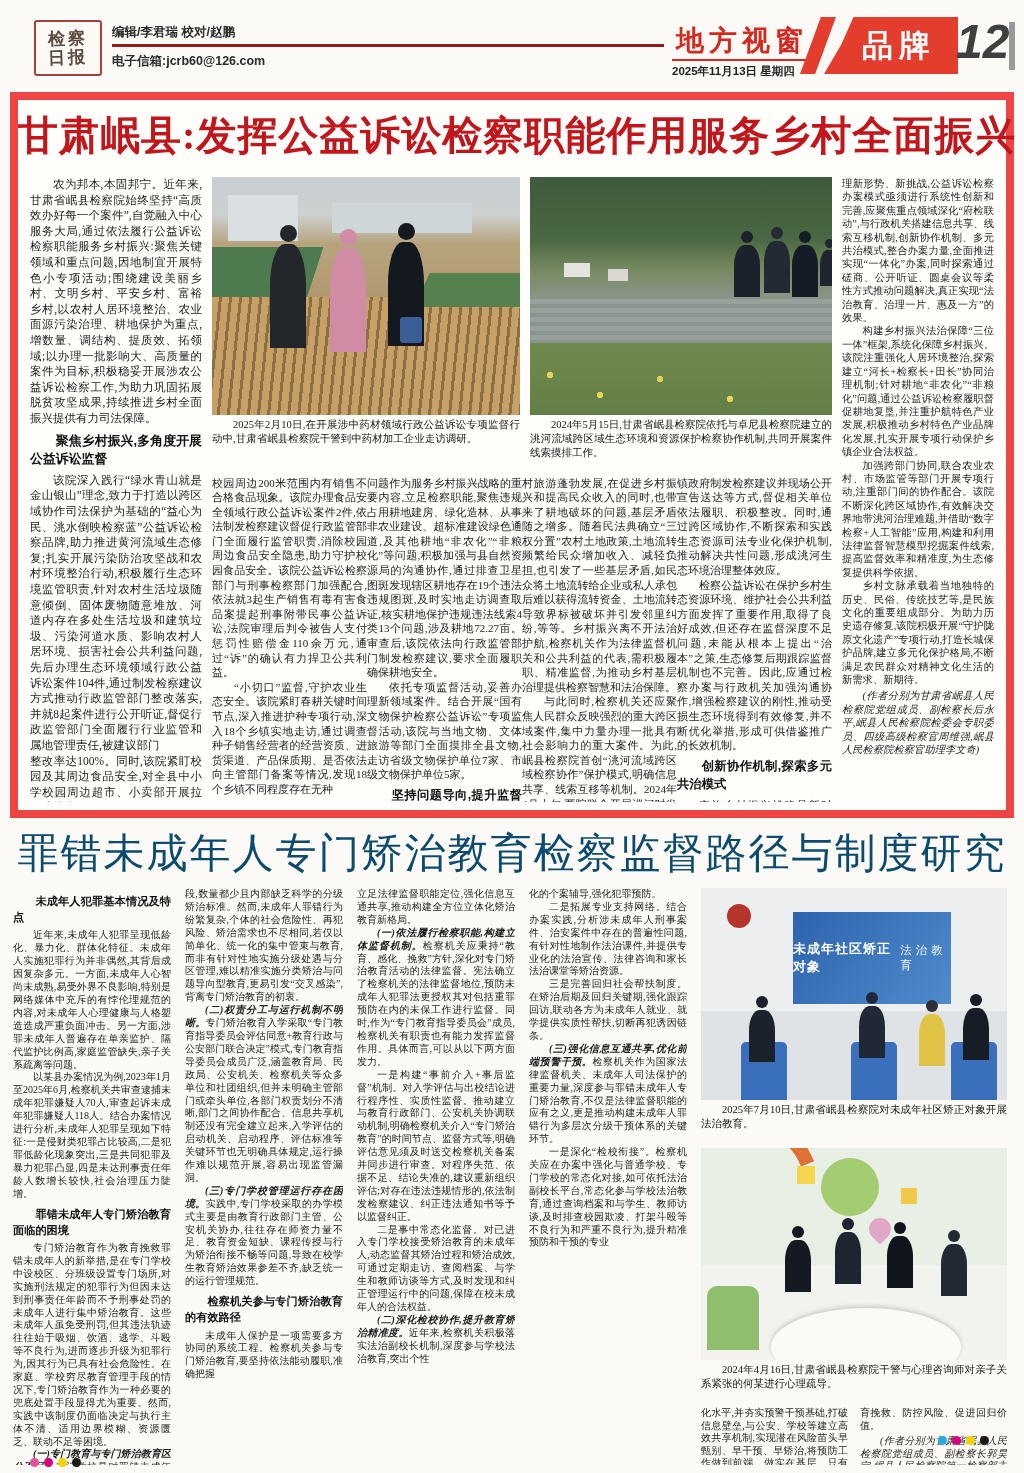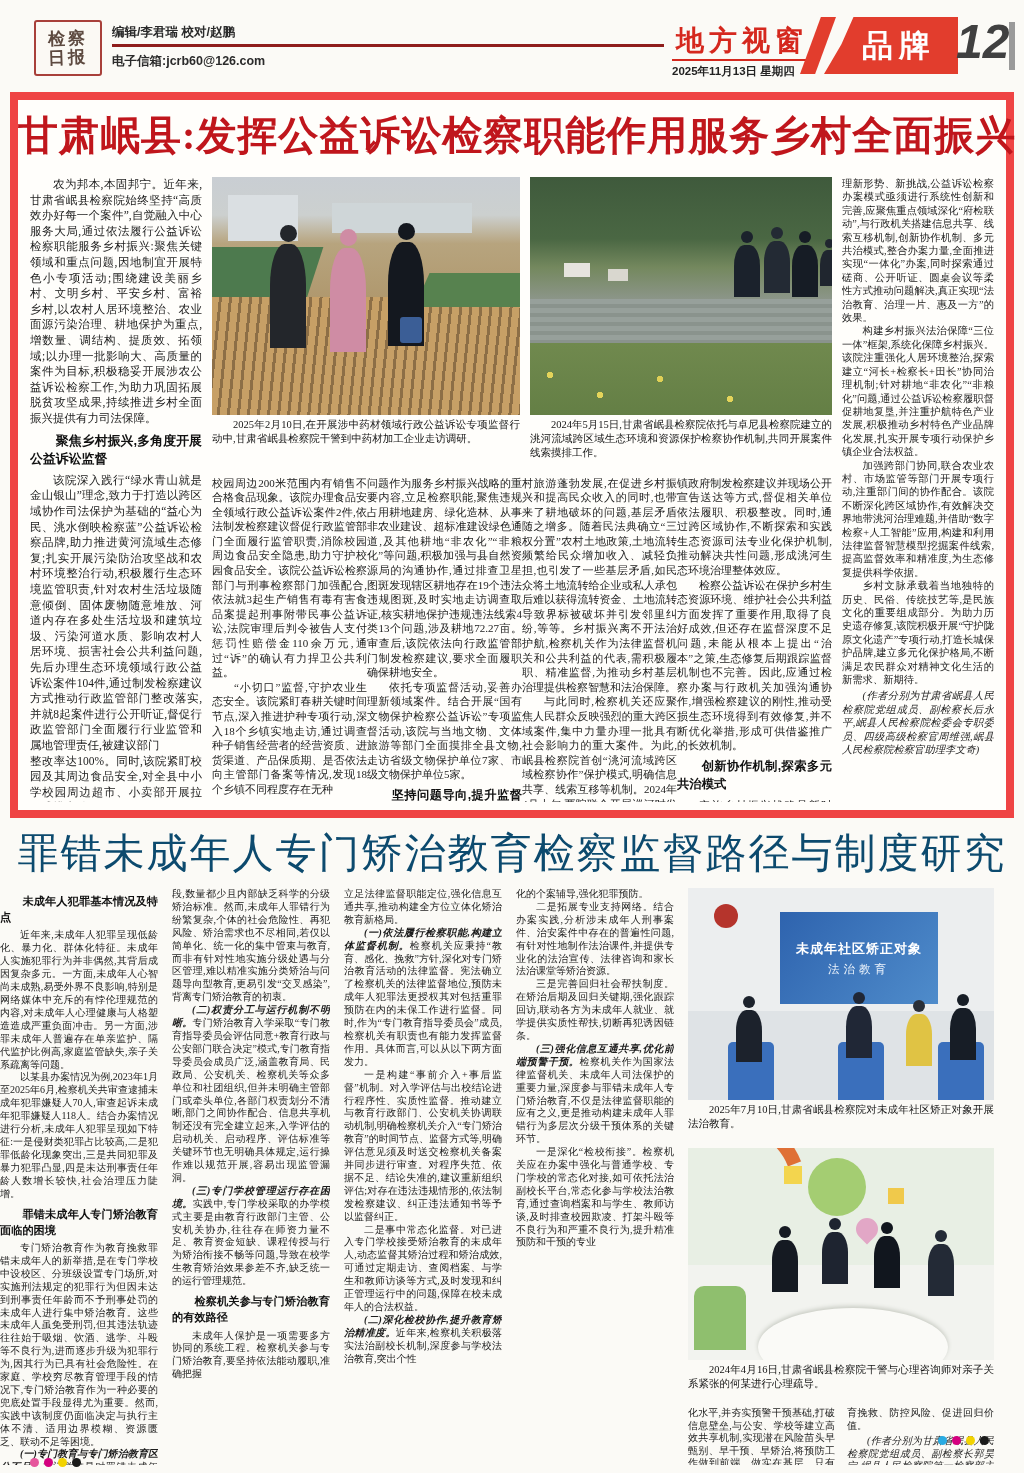--- a/index.html
+++ b/index.html
@@ -56,21 +56,21 @@
   .ph-a2 .house2{position:absolute;left:78px;top:92px;width:20px;height:12px;background:#d9d7cf;}
   .ph-a2 .water{position:absolute;left:0;right:0;top:122px;height:44px;
          background:repeating-linear-gradient(#97a09b 0 5px,#8a938d 5px 9px);}
   .ph-a2 .flowers{position:absolute;left:0;right:0;bottom:0;height:60px;
          background:radial-gradient(circle 3px at 20px 20px,#e4d45a 98%,transparent),
                     radial-gradient(circle 3px at 70px 40px,#e4d45a 98%,transparent),
                     radial-gradient(circle 3px at 130px 24px,#dfd056 98%,transparent),
                     radial-gradient(circle 3px at 200px 44px,#e4d45a 98%,transparent),#00000000;}
   .ph-b1{height:212px;background:linear-gradient(#eceeef 0 58%,#dfe3e6 58% 100%);}
   .ph-b1 .screen{position:absolute;left:92px;top:24px;width:158px;height:92px;
-         background:linear-gradient(130deg,#2e63ae,#4f8ccb);display:flex;flex-direction:column;
+         background:linear-gradient(130deg,#2e63ae,#4f8ccb);display:flex;
          align-items:center;justify-content:center;gap:4px;}
   .ph-b1 .screen b{color:#fff;font-size:13px;letter-spacing:1px;}
   .ph-b1 .screen i{color:#eaf2fb;font-size:11.5px;font-style:normal;letter-spacing:4px;}
   .ph-b1 .emblem{position:absolute;left:26px;top:16px;width:24px;height:24px;border-radius:50%;background:#b5342c;}
   .ph-b1 .chair1,.ph-b1 .chair2,.ph-b1 .chair3{position:absolute;bottom:0;width:46px;height:58px;background:#3a6fbc;border-radius:5px 5px 0 0;}
   .ph-b1 .chair1{left:40px;} .ph-b1 .chair2{left:150px;} .ph-b1 .chair3{left:250px;}
   .ph-b2{height:212px;background:linear-gradient(#e8efe4 0 55%,#f2f3ef 55% 100%);}
   .ph-b2 .arc{position:absolute;left:-30px;top:-34px;width:120px;height:120px;border-radius:50%;
         border:14px solid #df7036;border-color:#df7036 transparent transparent transparent;transform:rotate(24deg);}
   .ph-b2 .circ{position:absolute;left:120px;top:10px;width:58px;height:58px;border-radius:50%;background:#a4cd72;}
@@ -86,21 +86,21 @@
   .fig-lg .h{width:17px;height:17px;} .fig-lg .b{width:36px;height:104px;}
   .fig-md .h{width:12px;height:12px;} .fig-md .b{width:26px;height:52px;}
   .fig-sm .h{width:9px;height:9px;}  .fig-sm .b{width:19px;height:36px;}
   .bag{position:absolute;width:22px;height:26px;background:#3b5e96;border-radius:3px;}
 
   .cap{font-size:10.5px;line-height:14px;text-align:justify;text-indent:2em;color:#151515;margin-top:3px;}
 
   
   .a2-head{position:absolute;left:0;right:0;top:826px;text-align:center;font-size:41px;font-weight:400;
            color:#0c4a6e;letter-spacing:2px;white-space:nowrap;}
-  .a2-body{position:absolute;left:0;top:888px;width:996px;height:577px;display:flex;gap:14px;}
+  .a2-body{position:absolute;left:13px;top:888px;width:996px;height:577px;display:flex;gap:14px;}
   .a2-col{width:158px;overflow:hidden;font-size:10px;line-height:12.9px;}
   .a2-rail{width:306px;display:flex;flex-direction:column;}
   .a2-tails{flex:1;display:flex;gap:12px;margin-top:6px;overflow:hidden;}
   .a2-tails>div{flex:1;overflow:hidden;font-size:10px;line-height:12.6px;}
 
   
   .art-text p{margin:0;text-align:justify;}
   .art-text .t-p{text-indent:2em;}
   .art-text .t-c{text-indent:0;}
   .art-text .t-h{font-family:"Liberation Sans","DejaVu Sans",sans-serif;font-weight:700;

